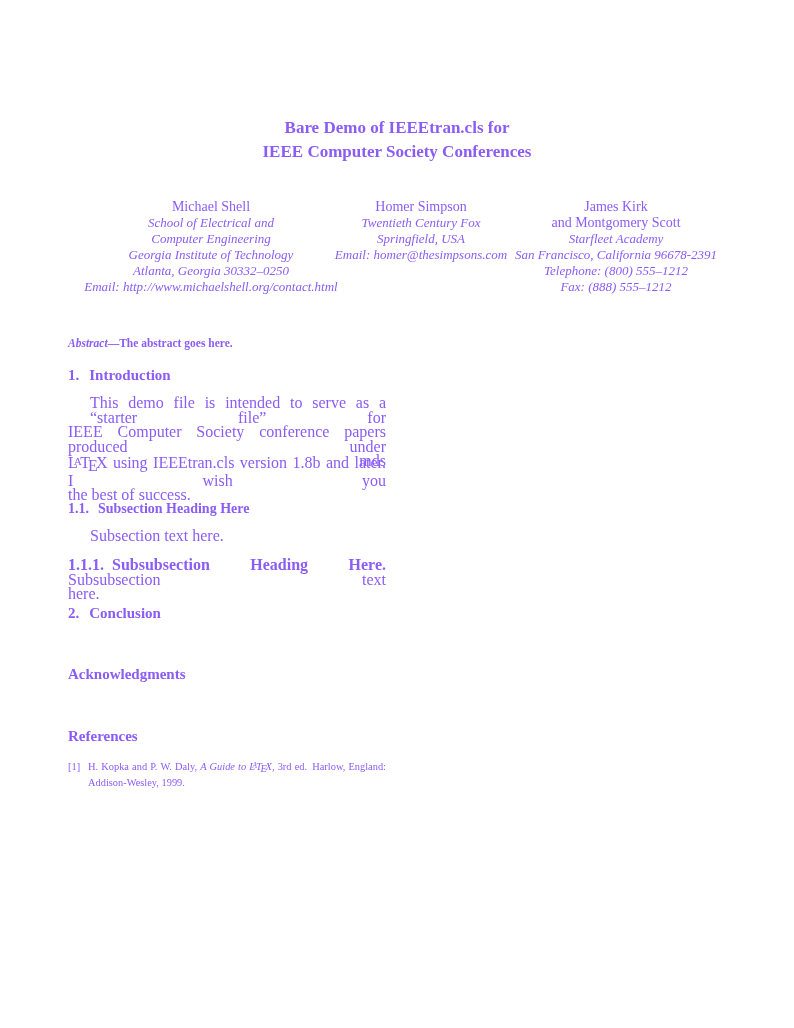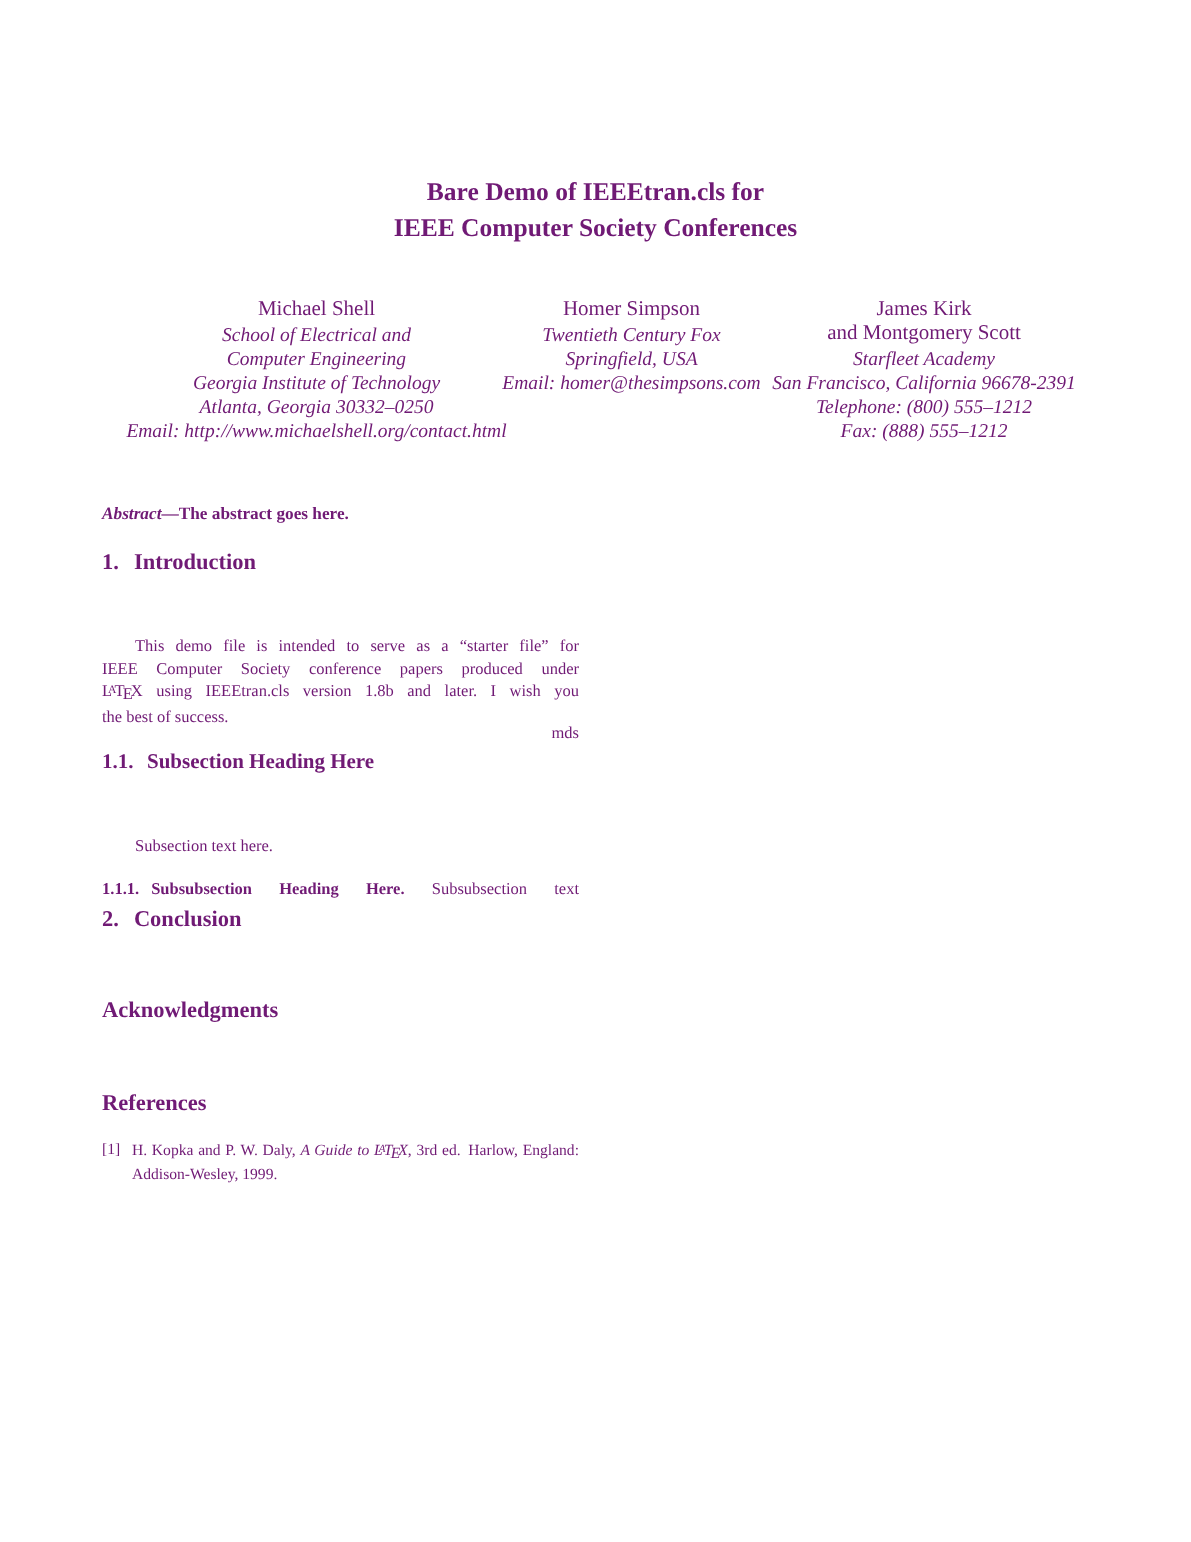--- a/index.html
+++ b/index.html
@@ -2,21 +2,21 @@
 <html><head>
 <meta charset="utf-8">
 <style>
   * { margin: 0; padding: 0; box-sizing: border-box; }
   html, body { background: #ffffff; }
   .page {
     position: relative;
     width: 794px;
     height: 1028px;
     background: #ffffff;
-    color: #701a75;
+    color: #8b5cf6;
     font-family: "Liberation Serif", "DejaVu Serif", serif;
     overflow: hidden;
   }
 
   
   .title-block {
     position: absolute;
     top: 116px; left: 0; width: 794px;
     text-align: center;
     font-weight: bold;
@@ -42,21 +42,21 @@
   .h-sec { font-size: 15px; font-weight: bold; line-height: 19px; }
   .h-sec .num { margin-right: 10px; }
   .h-intro      { top: 366px; }
   .h-conclusion { top: 604px; }
   .h-ack        { top: 665px; }
   .h-refs       { top: 727px; }
 
   .h-sub { top: 500px; font-size: 14px; font-weight: bold; line-height: 17px; }
   .h-sub .num { margin-right: 9px; }
 
-  .bodytext { font-size: 11px; line-height: 14.5px; margin-top: 28px; }
+  .bodytext { font-size: 16px; line-height: 14.5px; }
   .jline { text-align: justify; text-align-last: justify; }
   .jline.last { text-align-last: left; }
   .indent { padding-left: 22px; }
 
   .par-intro { top: 396px; }
   .signoff   { top: 454px; text-align: right; }
 
   .sub-text        { top: 529px; }
   .par-subsub      { top: 558px; }
   .par-subsub .b   { font-weight: bold; }
@@ -140,20 +140,21 @@
     </div>
 
     <div class="h-sub">
       <span class="num">1.1.</span><span>Subsection Heading Here</span>
     </div>
 
     <div class="sub-text bodytext indent">Subsection text here.</div>
 
     <div class="par-subsub bodytext">
       <div class="jline"><span class="num">1.1.1.</span><span class="b">Subsubsection Heading Here.</span><span> Subsubsection text</span></div>
+      <div class="jline last">here.</div>
     </div>
 
     <div class="h-sec h-conclusion">
       <span class="num">2.</span><span>Conclusion</span>
     </div>
 
 
     <div class="h-sec h-ack">Acknowledgments</div>
 
 

